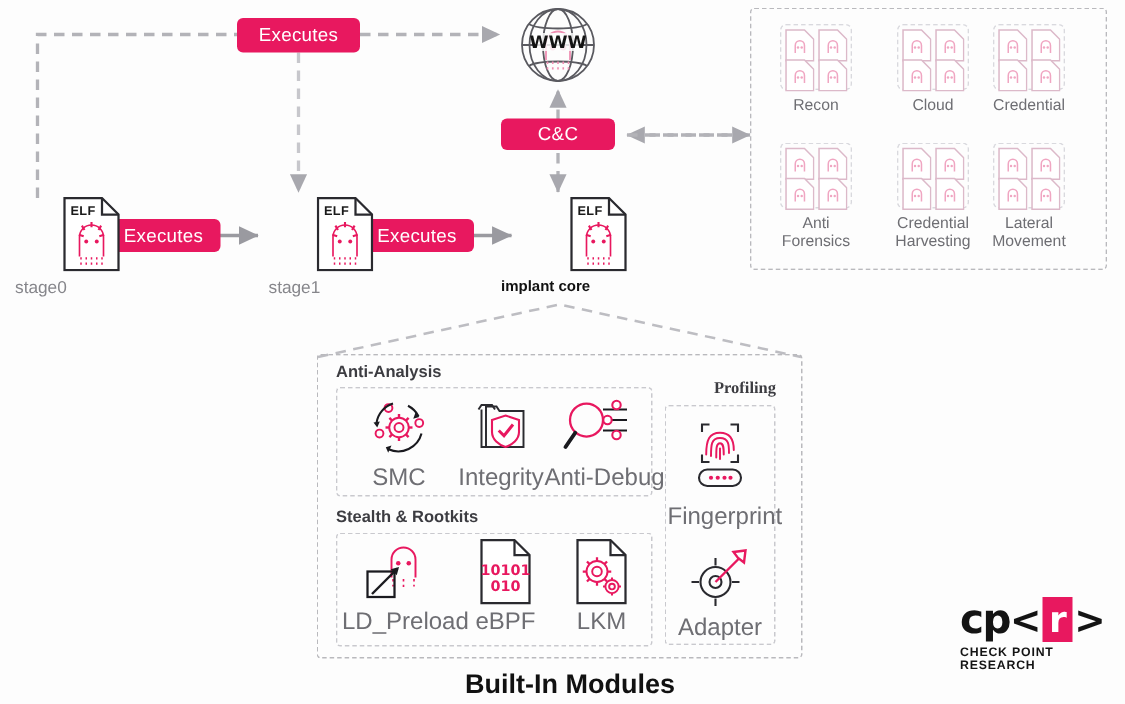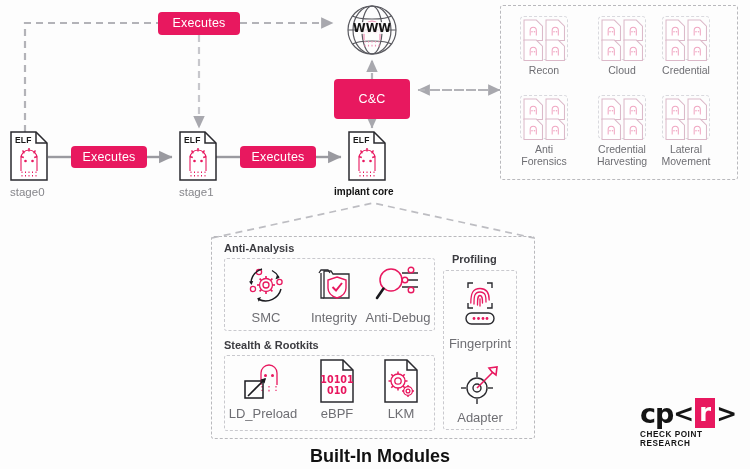--- a/index.html
+++ b/index.html
@@ -17,21 +17,21 @@
     position:absolute;background:#e8185f;color:#fff;
     border-radius:4px;display:flex;align-items:center;justify-content:center;
     font-size:12.5px;line-height:1;letter-spacing:.2px;white-space:nowrap;
   }
 
   
   .cap{position:absolute;font-size:11.5px;color:#86868b;white-space:nowrap;}
   .cap.bold{color:#111;font-weight:bold;font-size:10px;}
 
   
-  .elfnode{position:absolute;width:42px;height:50px;}
+  .elfnode{position:absolute;width:42px;height:50px;margin-left:32px;}
   .elftag{position:absolute;left:5px;top:4px;font-size:8.5px;font-weight:bold;color:#1a1a1a;letter-spacing:.2px;}
 
   
   .dpanel{position:absolute;border:1.6px dashed #b9b9bd;border-radius:3px;box-sizing:border-box;}
   .dpanel.light{border-color:#c9c9ce;border-width:1.4px;}
 
   
   .modtile{position:absolute;width:66px;}
   .modgrid{
     width:48px;height:44px;margin:0 auto;
@@ -40,21 +40,21 @@
     gap:1px;padding:2px;box-sizing:border-box;
   }
   .modlabel{
     margin-top:4px;text-align:center;font-size:10.5px;color:#6e6e73;
     line-height:12px;white-space:pre-line;
   }
 
   
   .bitem{position:absolute;width:70px;text-align:center;}
   .bicon{height:46px;display:flex;align-items:center;justify-content:center;}
-  .blabel{font-size:13px;color:#6e6e73;margin-top:2px;white-space:nowrap;}
+  .blabel{font-size:16px;color:#6e6e73;margin-top:2px;white-space:nowrap;}
 
   .grouphead{position:absolute;font-size:11px;font-weight:bold;color:#3c3c41;white-space:nowrap;}
 
   
   .cpr{position:absolute;left:640px;top:398px;width:100px;}
   .cprtop{display:flex;align-items:center;height:30px;font-family:"DejaVu Sans",sans-serif;}
   .cprtxt{font-size:27px;font-weight:bold;color:#141414;line-height:27px;letter-spacing:-1px;}
   .cprang{font-size:25px;font-weight:bold;color:#141414;line-height:25px;}
   .cprbox{background:#e8185f;color:#fff;font-size:24px;font-weight:bold;
           line-height:30px;padding:0 4px;margin:0 1px;height:30px;display:inline-block;}
@@ -106,21 +106,21 @@
 
     <g stroke="#bdbdc2" stroke-width="1.7" fill="none" stroke-dasharray="7 5">
       <path d="M212,238 L373,203 L534,238"></path>
     </g>
   </svg>
 
   <div class="pill" style="left:158px;top:12px;width:82px;height:23px;">
     <span>Executes</span>
   </div>
 
-  <div class="pill" style="left:334px;top:79px;width:76px;height:40px;">
+  <div class="pill" style="left:334px;top:79px;width:76px;height:21px;">
     <span>C&amp;C</span>
   </div>
 
   <div class="pill" style="left:71px;top:146px;width:76px;height:22px;">
     <span>Executes</span>
   </div>
 
   <div class="pill" style="left:240px;top:146px;width:76px;height:22px;">
     <span>Executes</span>
   </div>
@@ -555,21 +555,21 @@
             <line x1="27" y1="37.4" x2="27" y2="39"></line>
             <line x1="21" y1="33" x2="22.6" y2="33"></line>
             <line x1="31.4" y1="33" x2="33" y2="33"></line>
           </g>
         </g>
       </svg>
     </div>
     <div class="blabel">LKM</div>
   </div>
 
-  <div class="grouphead" style="left:452px;top:253px;">Profiling</div>
+  <div class="grouphead" style="left:476px;top:253px;font-family:Liberation Serif, serif;">Profiling</div>
   <div class="dpanel light" style="left:443px;top:270px;width:74px;height:160px;"></div>
 
   <div class="bitem" style="left:445px;top:274px;">
     <div class="bicon" style="height:56px;flex-direction:column;">
       <svg width="54" height="54" viewBox="0 0 54 54">
         <g fill="none" stroke="#2a2a2f" stroke-width="1.4">
           <path d="M15,13 L15,8 L20,8"></path>
           <path d="M39,13 L39,8 L34,8"></path>
           <path d="M15,28 L15,33 L20,33"></path>
           <path d="M39,28 L39,33 L34,33"></path>

